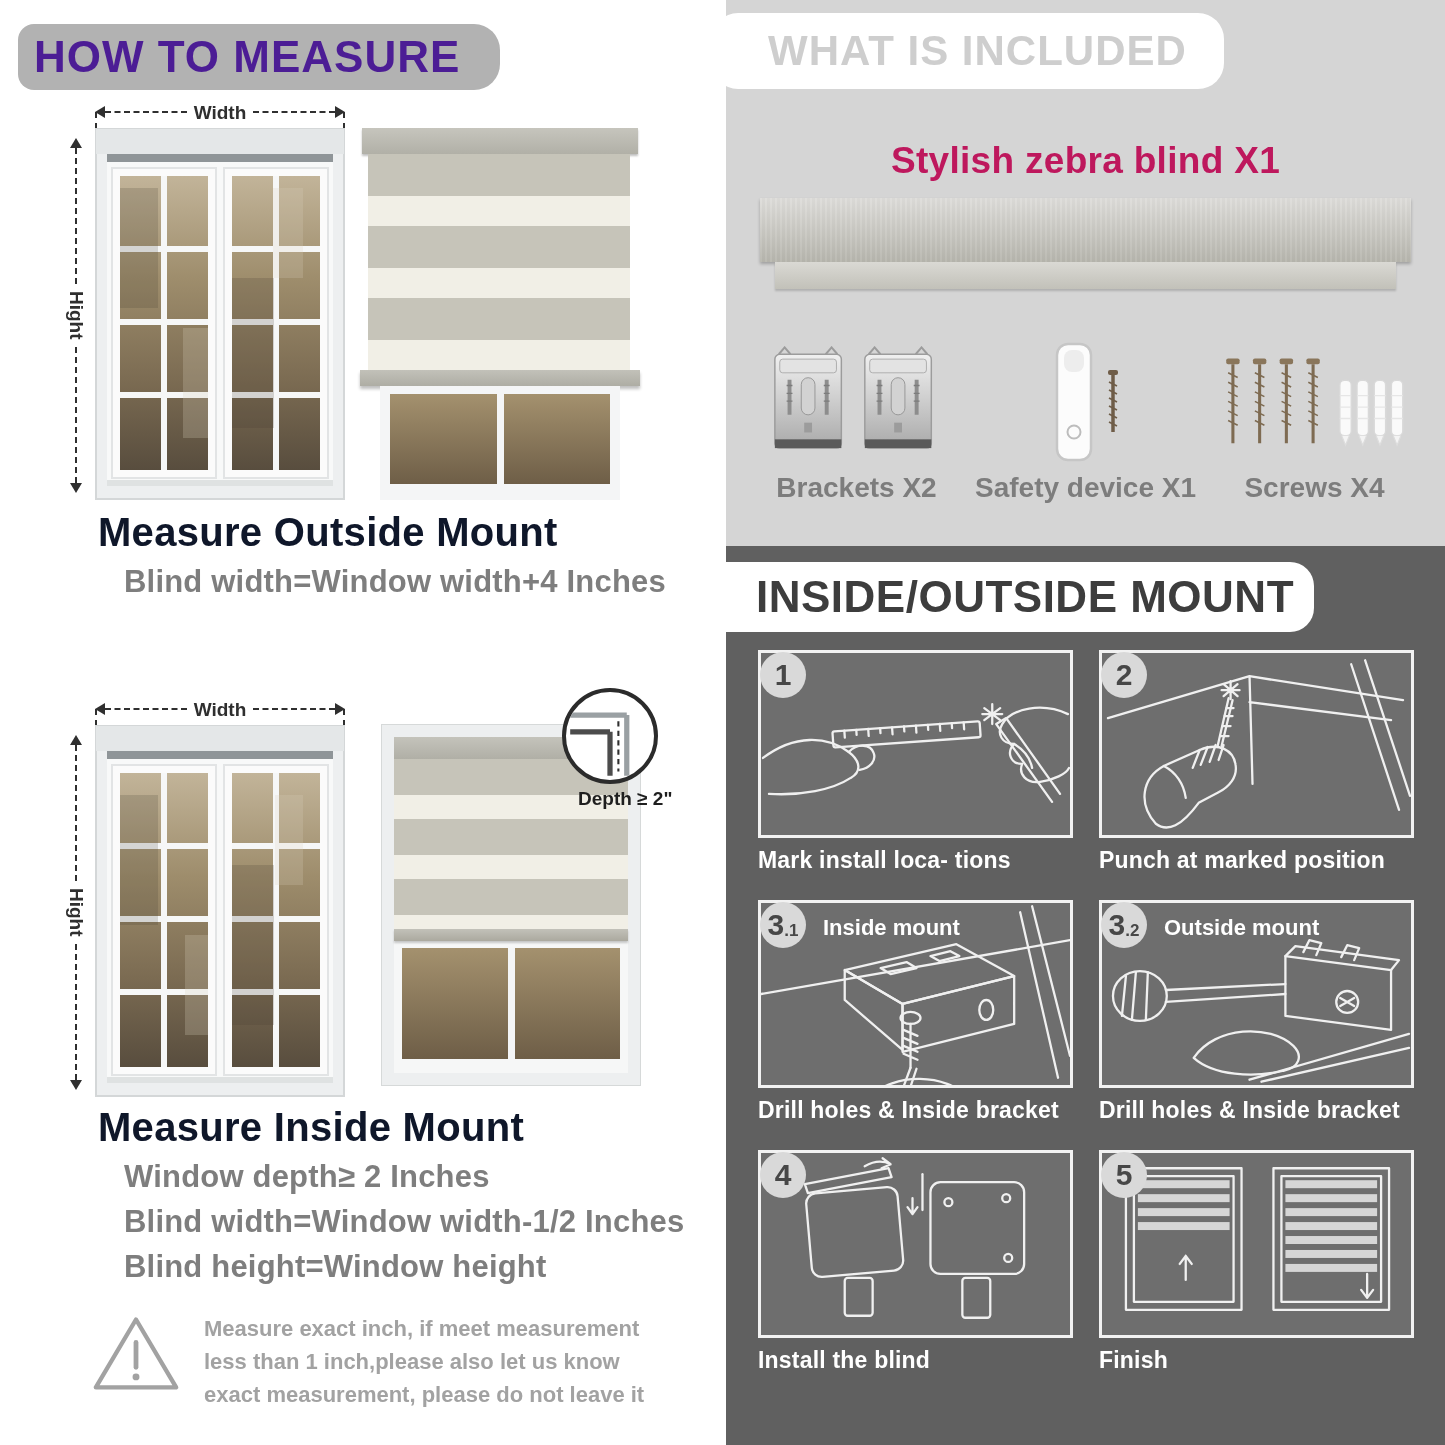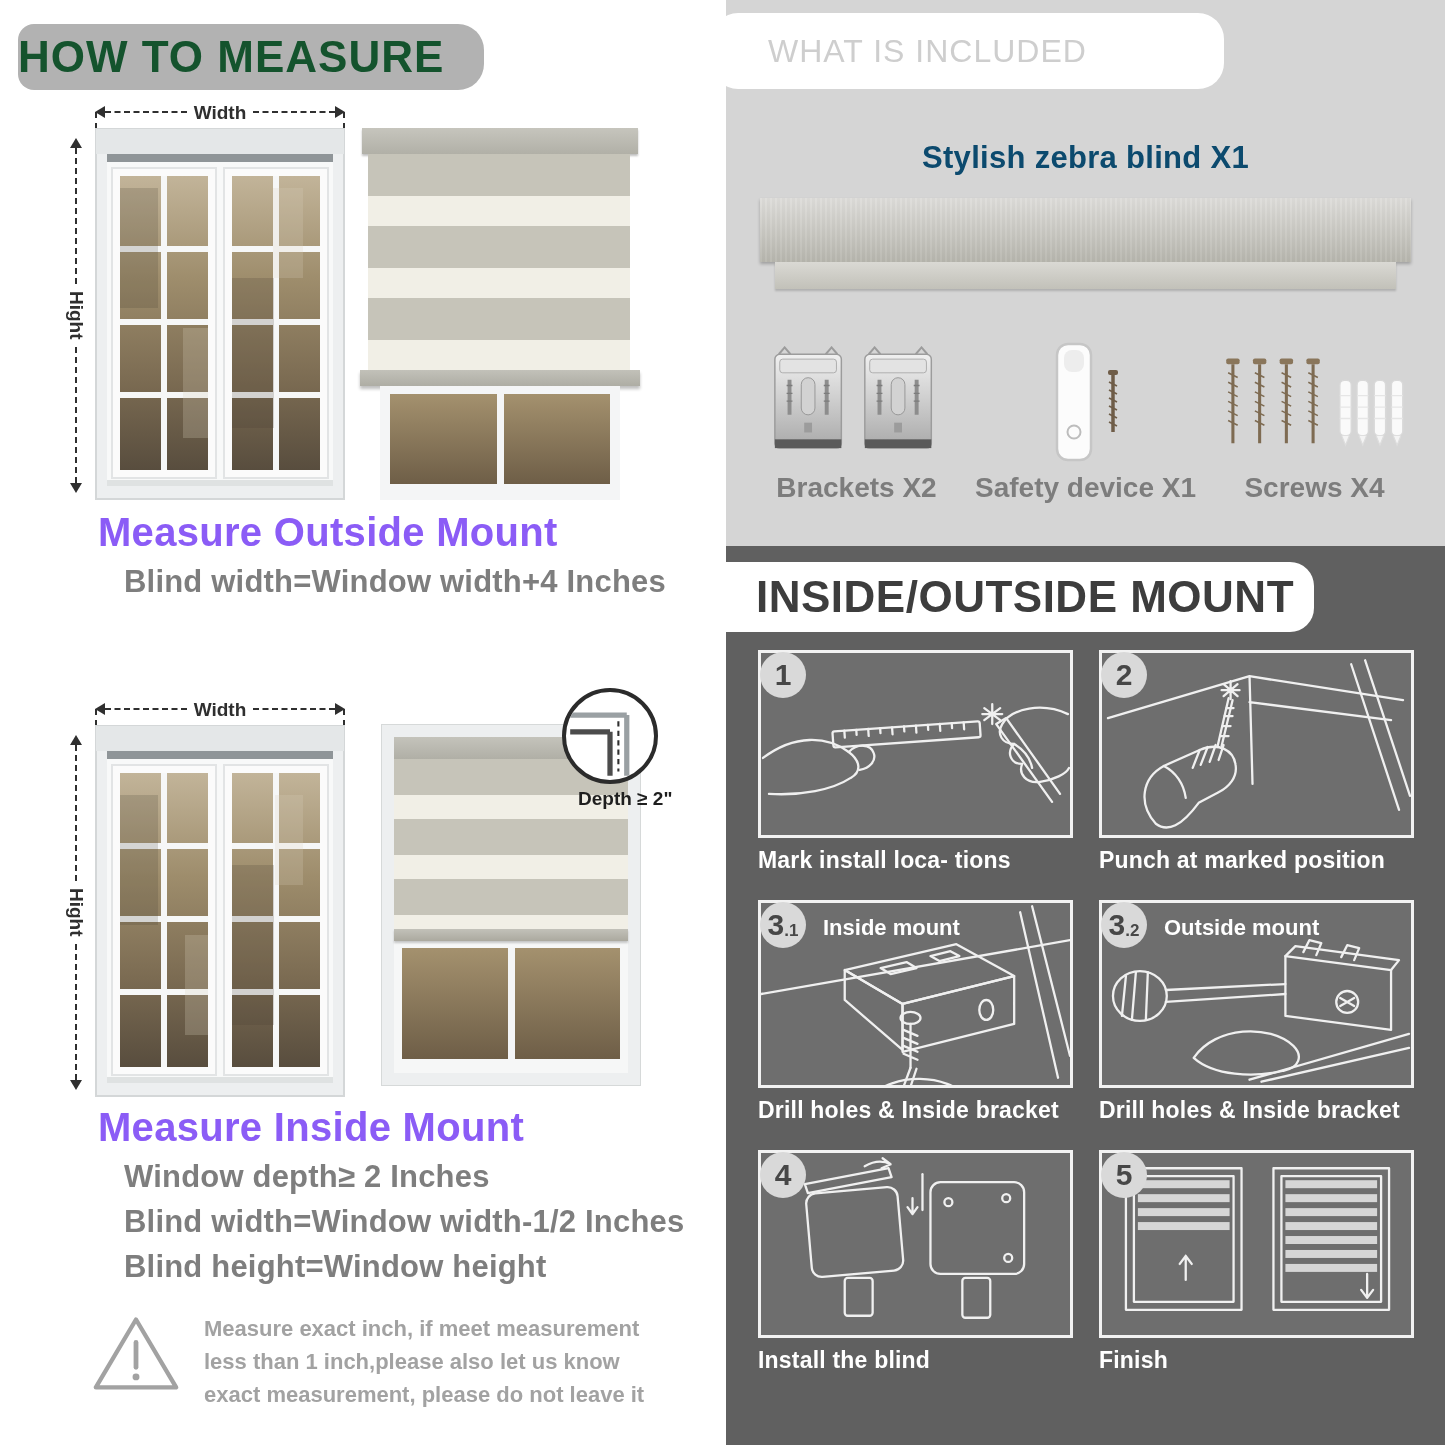--- a/index.html
+++ b/index.html
@@ -2,22 +2,22 @@
 <html><head>
 <meta charset="utf-8">
 <style>
   html,body{margin:0;padding:0;}
   body{width:1445px;height:1445px;position:relative;overflow:hidden;background:#ffffff;
        font-family:"Liberation Sans",sans-serif;}
   .abs{position:absolute;}
 
   
   #howto-box{left:18px;top:24px;width:466px;height:66px;background:#b2b2b2;
-    border-radius:16px 26px 26px 16px;color:#14532d;font-size:44px;font-weight:bold;
-    letter-spacing:1px;line-height:66px;}
+    border-radius:16px 26px 26px 16px;color:#4c1d95;font-size:44px;font-weight:bold;
+    letter-spacing:1px;line-height:66px;padding-left:16px;}
 
   .mlabel{font-size:19px;font-weight:bold;color:#2f2f2f;padding:0 7px;line-height:1;white-space:nowrap;}
   .harrow{display:flex;align-items:center;height:14px;justify-content:space-between;}
   .harrow .dl{flex:1;border-top:2px dashed #2f2f2f;height:0;}
   .ah{width:0;height:0;flex:none;}
   .ah.l{border-top:6px solid transparent;border-bottom:6px solid transparent;border-right:10px solid #2f2f2f;}
   .ah.r{border-top:6px solid transparent;border-bottom:6px solid transparent;border-left:10px solid #2f2f2f;}
   .ah.u{border-left:6px solid transparent;border-right:6px solid transparent;border-bottom:10px solid #2f2f2f;}
   .ah.d{border-left:6px solid transparent;border-right:6px solid transparent;border-top:10px solid #2f2f2f;}
   .tickL,.tickR{position:absolute;top:7px;height:28px;border-left:2px dashed #2f2f2f;width:0;}
@@ -41,33 +41,33 @@
   .blind2{width:258px;height:360px;border:12px solid #edeff0;box-sizing:border-box;
      box-shadow:0 0 0 1px #d6d9d9;background:#f6f7f7;}
   .blind2 .cassette{height:22px;background:linear-gradient(180deg,#c4c3bb,#b0afa6);}
   .blind2 .bodyStripes{height:170px;background:repeating-linear-gradient(180deg,#c6c4b9 0 36px,#f1efe6 36px 60px);}
   .blind2 .rail{height:12px;background:linear-gradient(180deg,#c2c1b9,#aba99f);box-shadow:0 2px 2px rgba(0,0,0,.2);}
   .blind2 .glass{height:132px;padding:7px 8px 14px;box-sizing:border-box;}
 
   .magnifier{width:88px;height:88px;border:4px solid #2b2b2b;border-radius:50%;background:#fff;overflow:hidden;}
   #depth-label{font-size:19px;font-weight:bold;color:#1f1f1f;}
 
-  .mtext .mheading{font-size:40px;font-weight:bold;color:#8b5cf6;letter-spacing:.3px;}
+  .mtext .mheading{font-size:40px;font-weight:bold;color:#0f172a;letter-spacing:.3px;}
   .mtext .mline{font-size:31px;font-weight:bold;color:#7e7e7e;margin-top:9px;letter-spacing:.2px;margin-left:26px;}
 
   #warning{display:flex;align-items:flex-start;}
   #warning .wtext{margin-left:24px;width:450px;font-size:22px;font-weight:bold;color:#a2a2a2;line-height:1.5;}
 
   
   #included-panel{left:726px;top:0;width:719px;height:546px;background:#d5d5d5;}
   #included-label{position:absolute;left:-14px;top:13px;width:456px;height:76px;background:#fff;
-     border-radius:26px;color:#cecece;font-size:32px;font-weight:normal;line-height:76px;
+     border-radius:26px;color:#cecece;font-size:42px;font-weight:bold;line-height:76px;
      padding-left:56px;letter-spacing:1px;}
   #product-title{position:absolute;left:0;top:140px;width:100%;text-align:center;
-     font-size:31px;font-weight:bold;color:#0c4a6e;letter-spacing:.3px;}
+     font-size:37px;font-weight:bold;color:#be185d;letter-spacing:.3px;}
   #headrail-top{position:absolute;left:34px;top:198px;width:651px;height:64px;
      background:linear-gradient(180deg,#deddda,#c9c8c2 55%,#b7b6ae),
      repeating-linear-gradient(90deg,rgba(255,255,255,.06) 0 2px,rgba(0,0,0,.02) 2px 5px);
      background-blend-mode:overlay;box-shadow:0 2px 3px rgba(0,0,0,.25);}
   #headrail-bottom{position:absolute;left:49px;top:262px;width:621px;height:27px;
      background:linear-gradient(180deg,#dad9d4,#c2c1b9);box-shadow:0 2px 2px rgba(0,0,0,.18);}
   #items-row{position:absolute;left:16px;top:316px;width:687px;height:188px;display:flex;}
   .inc-item{flex:1;display:flex;flex-direction:column;align-items:center;justify-content:flex-end;}
   .inc-label{font-size:28px;font-weight:bold;color:#7d7d7d;margin-top:0;white-space:nowrap;}
 

